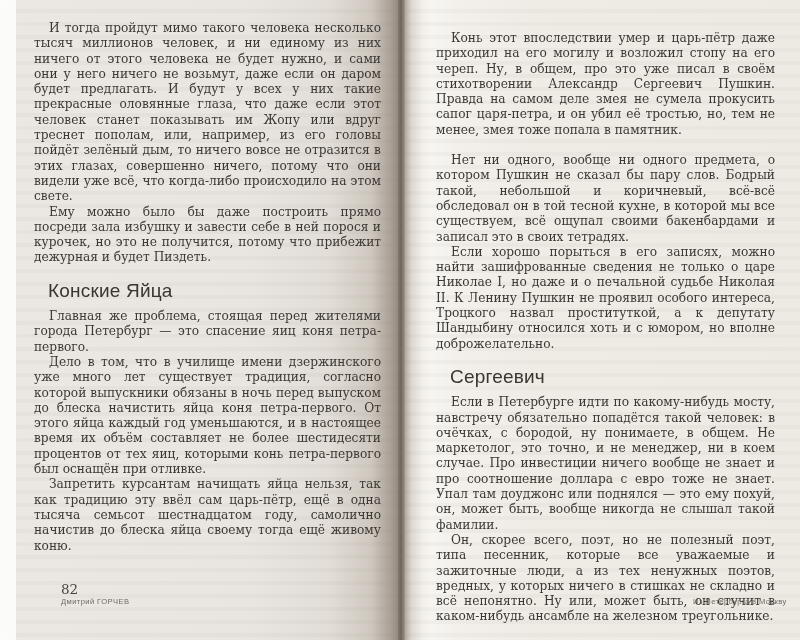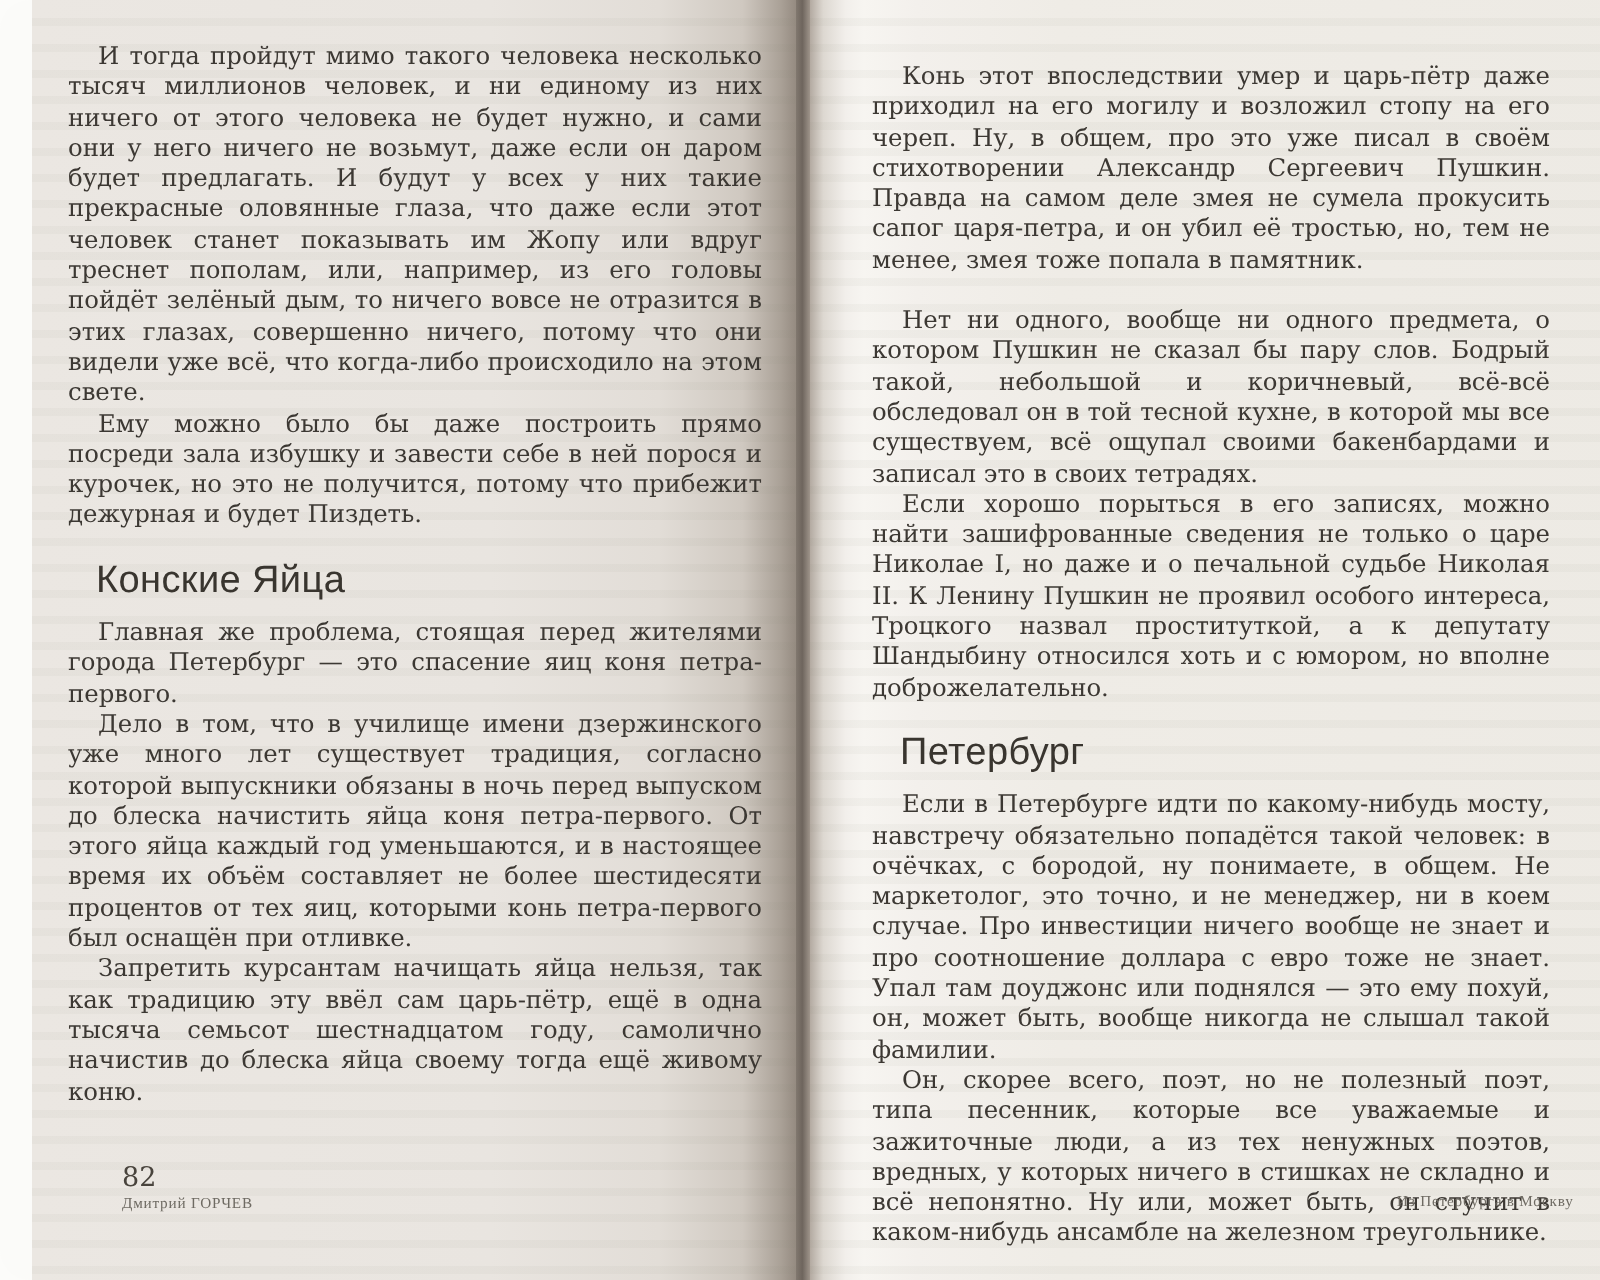--- a/index.html
+++ b/index.html
@@ -64,21 +64,21 @@
     margin: 17px 0 11px 14px;
   }
   
   .footer {
     position: absolute;
     display: flex; align-items: baseline;
     color: #46413a;
   }
   .footer .pagenum { font-size: 13.5px; color: #49443d; }
   .footer .running {
-    font-family: Liberation Serif, serif;
+    font-family: Liberation Sans, sans-serif;
     font-size: 7.6px; letter-spacing: 0.4px;
     color: #6e6a62;
   }
   .footer-left  { left: 14px; top: 581px; flex-direction: column; }
   .footer-left .running { margin-left: 31px; }
   .footer-right { right: 27px; top: 591px; }
   .footer-right .running { margin-right: 19px; padding-left: 16px; }
 </style>
 </head>
 <body>
@@ -102,21 +102,21 @@
   </div>
 
   <div class="gutter"></div>
 
   <div class="page page-right">
     <div class="bleed"></div>
     <div class="page-text">
         <p>Конь этот впоследствии умер и царь-пётр даже приходил на его могилу и возложил стопу на его череп. Ну, в общем, про это уже писал в своём стихотворении Александр Сергеевич Пушкин. Правда на самом деле змея не сумела прокусить сапог царя-петра, и он убил её тростью, но, тем не менее, змея тоже попала в памятник.</p>
         <p class="gap-before">Нет ни одного, вообще ни одного предмета, о котором Пушкин не сказал бы пару слов. Бодрый такой, небольшой и коричневый, всё-всё обследовал он в той тесной кухне, в которой мы все существуем, всё ощупал своими бакенбардами и записал это в своих тетрадях.</p>
         <p>Если хорошо порыться в его записях, можно найти зашифрованные сведения не только о царе Николае I, но даже и о печальной судьбе Николая II. К Ленину Пушкин не проявил особого интереса, Троцкого назвал проституткой, а к депутату Шандыбину относился хоть и с юмором, но вполне доброжелательно.</p>
-        <h2>Петербург</h2>
+        <h2>Сергеевич</h2>
         <p>Если в Петербурге идти по какому-нибудь мосту, навстречу обязательно попадётся такой человек: в очёчках, с бородой, ну понимаете, в общем. Не маркетолог, это точно, и не менеджер, ни в коем случае. Про инвестиции ничего вообще не знает и про соотношение доллара с евро тоже не знает. Упал там доуджонс или поднялся — это ему похуй, он, может быть, вообще никогда не слышал такой фамилии.</p>
         <p>Он, скорее всего, поэт, но не полезный поэт, типа песенник, которые все уважаемые и зажиточные люди, а из тех ненужных поэтов, вредных, у которых ничего в стишках не складно и всё непонятно. Ну или, может быть, он стучит в каком-нибудь ансамбле на железном треугольнике.</p>
       </div>
     <div class="footer footer-right">
       <span class="running">Из Петербурга в Москву</span>
       <span class="pagenum">93</span>
     </div>
   </div>
 
 </div>

